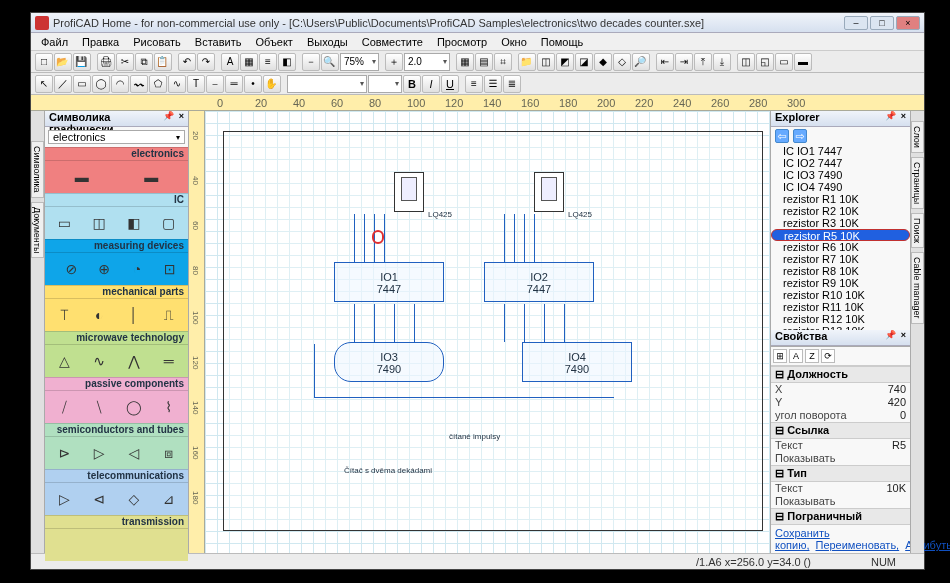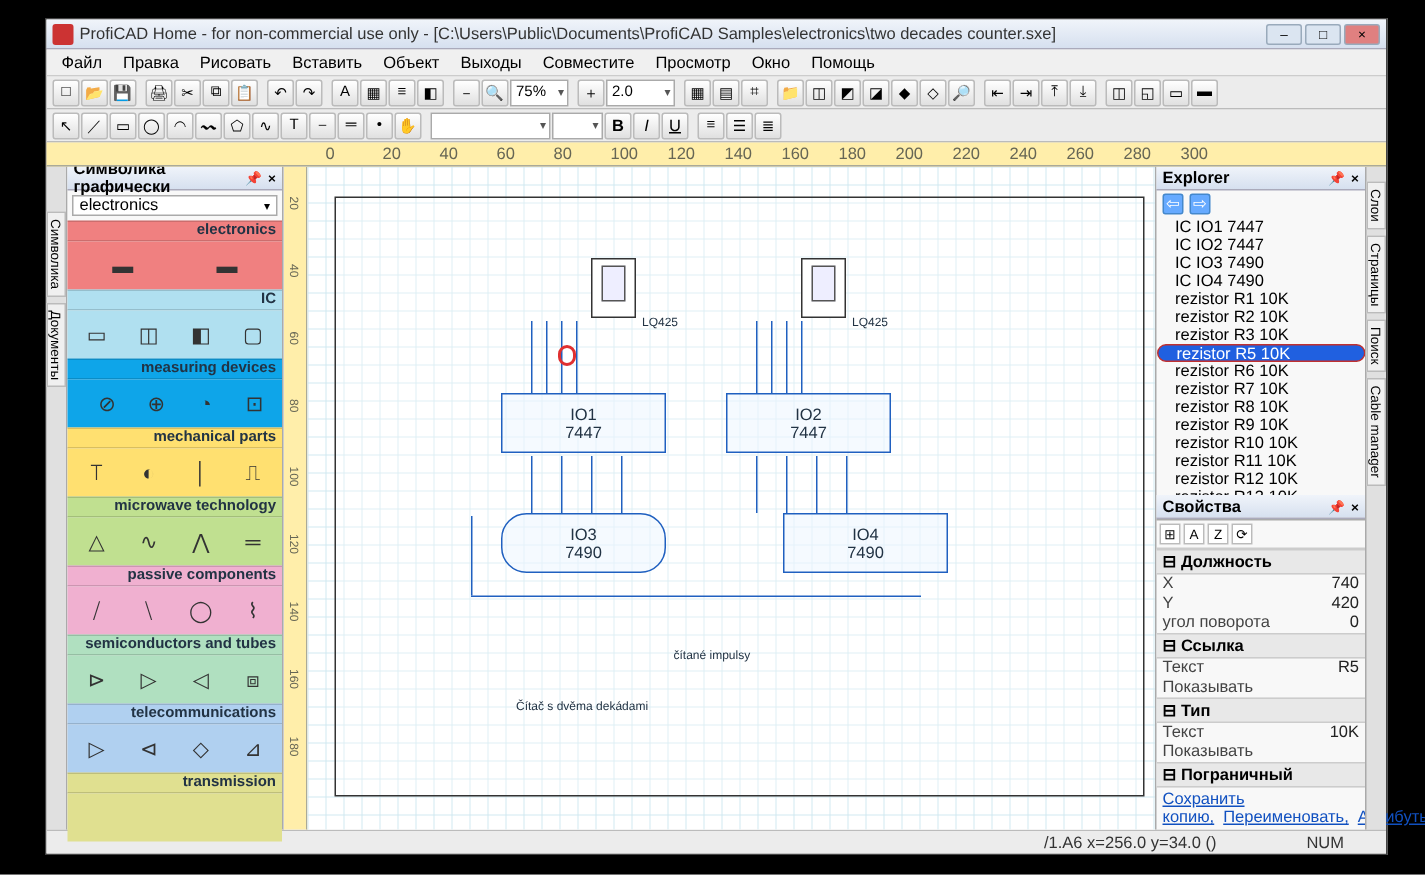--- a/index.html
+++ b/index.html
@@ -17,21 +17,21 @@
 .tbtn { width: 18px; height: 18px; background: linear-gradient(#fff,#e0e0e0); border: 1px solid #bbb; border-radius: 2px; cursor: pointer; display: inline-flex; align-items: center; justify-content: center; font-size: 10px; }
 .tsep { width: 4px; }
 .tcombo { height: 18px; border: 1px solid #aaa; background: #fff; padding: 0 14px 0 3px; font-size: 10px; display: inline-flex; align-items: center; position: relative; cursor: pointer; }
 .tcombo::after { content: "▾"; position: absolute; right: 2px; font-size: 8px; color: #555; }
 .ruler-h { height: 16px; background: #ffeeaa; border-bottom: 1px solid #aa9; position: relative; font-size: 8px; }
 .ruler-h span { position: absolute; top: 2px; color: #665; }
 .body { display: flex; height: calc(100% - 20px - 18px - 22px - 22px - 16px - 16px); }
 .left-tabs { width: 14px; background: #e0e0e0; border-right: 1px solid #aaa; display: flex; flex-direction: column; padding-top: 30px; gap: 4px; }
 .left-tabs div { writing-mode: vertical-rl; font-size: 9px; padding: 4px 1px; background: #f0f0f0; border: 1px solid #bbb; cursor: pointer; }
 .left-panel { width: 144px; background: #f8f8f8; border-right: 1px solid #aaa; display: flex; flex-direction: column; }
-.panel-header { height: 16px; background: linear-gradient(#f0f4fa,#d6e0ef); border-bottom: 1px solid #aab; display: flex; align-items: center; padding: 0 4px; font-size: 10px; font-weight: bold; }
+.panel-header { height: 16px; background: linear-gradient(#f0f4fa,#d6e0ef); border-bottom: 1px solid #aab; display: flex; align-items: flex-start; padding: 0 4px; font-size: 10px; font-weight: bold; }
 .panel-header .pin { margin-left: auto; font-size: 9px; cursor: pointer; }
 .panel-header .x { margin-left: 4px; font-size: 9px; cursor: pointer; }
 .lib-select { margin: 3px; height: 18px; border: 1px solid #aaa; background: #fff; display: flex; align-items: center; padding: 0 4px; cursor: pointer; }
 .lib-select::after { content: "▾"; margin-left: auto; font-size: 8px; }
 .cat { }
 .cat-header { height: 14px; padding: 0 4px; font-size: 10px; font-weight: bold; text-align: right; border-top: 1px solid rgba(0,0,0,.15); border-bottom: 1px solid rgba(0,0,0,.15); color: #234; cursor: pointer; }
 .cat-body { height: 32px; display: flex; align-items: center; justify-content: space-around; padding: 2px; }
 .sym { width: 24px; height: 20px; display: flex; align-items: center; justify-content: center; font-size: 14px; color: #333; cursor: pointer; }
 .canvas-wrap { flex: 1; display: flex; position: relative; background: #fff; }
 .ruler-v { width: 16px; background: #ffeeaa; border-right: 1px solid #aa9; position: relative; }

